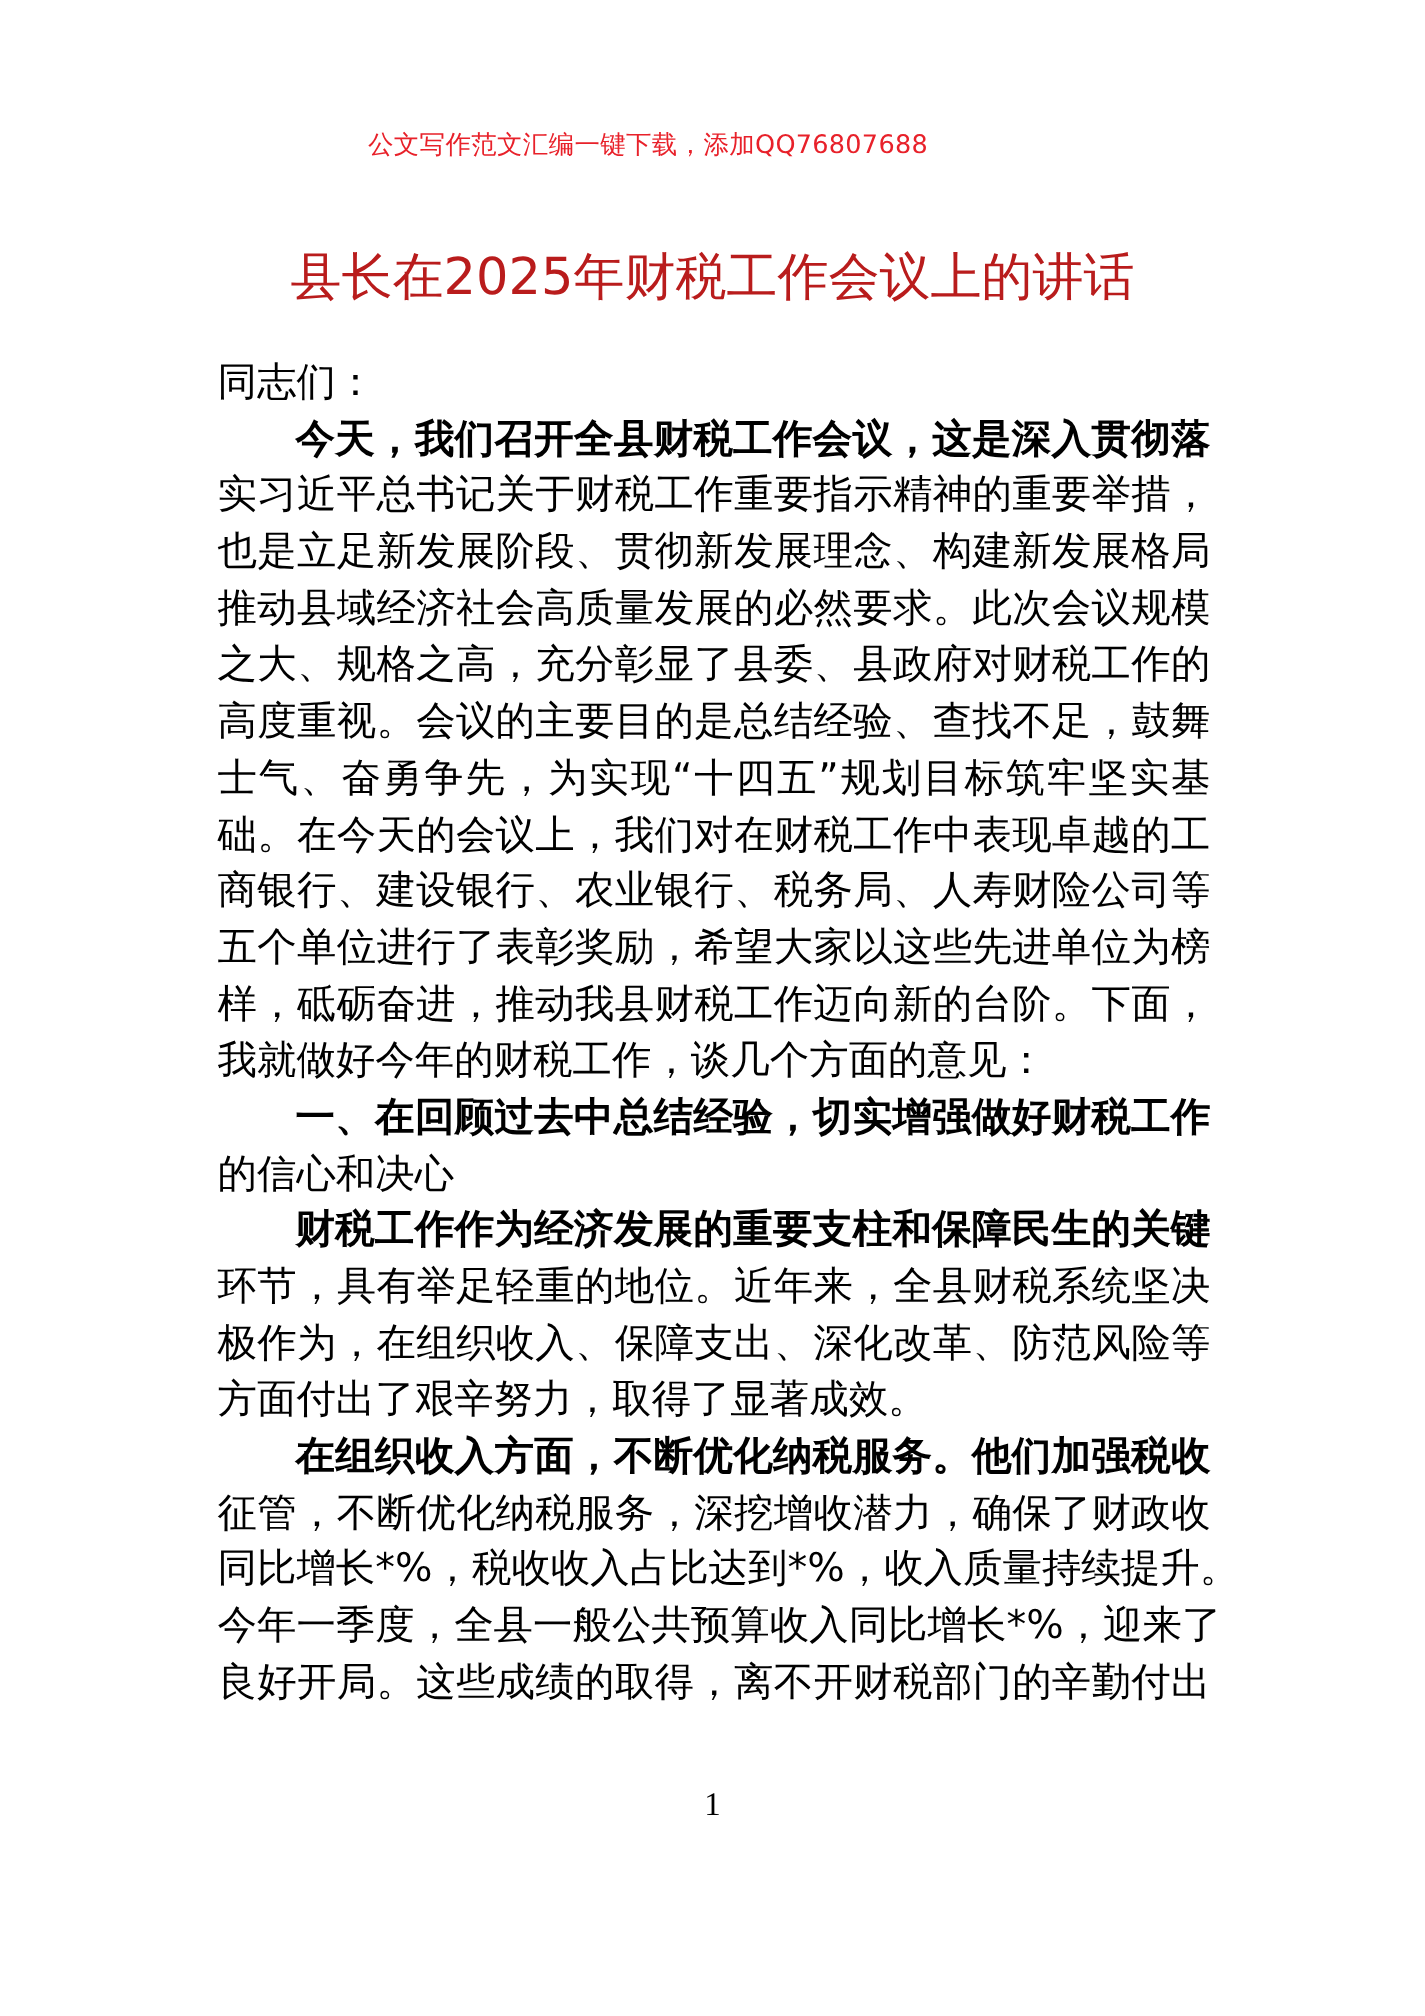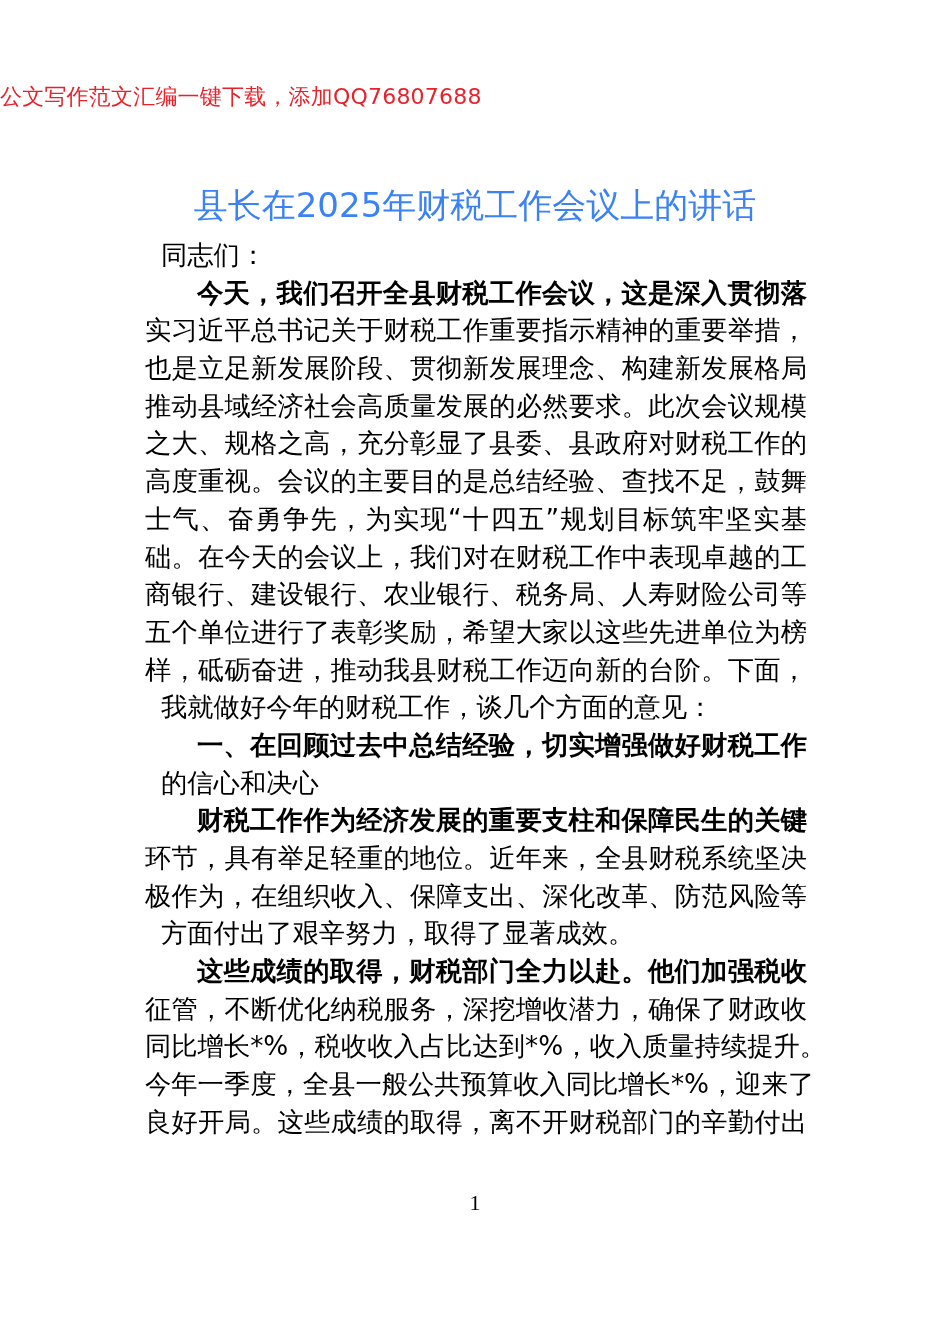--- a/index.html
+++ b/index.html
@@ -20,54 +20,54 @@
       left: 0; top: 0;
       width: 950px;
       height: 1344px;
       background: #ffffff;
     }
     .watermark {
       position: absolute;
       top: 84px;
       left: 0;
       width: 864px;
-      font-size: 22px;
+      text-align: center;
+      font-size: 17px;
       line-height: 26px;
       color: #e8212a;
       letter-spacing: 0.2px;
     }
     .title {
       position: absolute;
-      top: 180px;
+      top: 160px;
       left: 0;
       width: 950px;
       text-align: center;
       font-size: 34px;
       line-height: 50px;
-      color: #3b82f6;
+      color: #b91c1c;
       letter-spacing: 0px;
     }
     .body-text {
       position: absolute;
       left: 145px;
       top: 237px;
       width: 662px;
       font-size: 26.3px;
       line-height: 37.7px;
     }
     .line {
       display: block;
       white-space: nowrap;
       height: 37.7px;
       text-align: justify;
       text-align-last: justify;
     }
     .line.last {
       text-align-last: left;
-      margin-left: 16px;
     }
     .line.indent {
       padding-left: 52px;
       font-weight: bold;
     }
     .page-number {
       position: absolute;
       top: 1188px;
       left: 0;
       width: 950px;
@@ -99,21 +99,21 @@
         <span class="line">商银行、建设银行、农业银行、税务局、人寿财险公司等</span>
         <span class="line">五个单位进行了表彰奖励，希望大家以这些先进单位为榜</span>
         <span class="line">样，砥砺奋进，推动我县财税工作迈向新的台阶。下面，</span>
         <span class="line last">我就做好今年的财税工作，谈几个方面的意见：</span>
         <span class="line indent">一、在回顾过去中总结经验，切实增强做好财税工作</span>
         <span class="line last">的信心和决心</span>
         <span class="line indent">财税工作作为经济发展的重要支柱和保障民生的关键</span>
         <span class="line">环节，具有举足轻重的地位。近年来，全县财税系统坚决</span>
         <span class="line">极作为，在组织收入、保障支出、深化改革、防范风险等</span>
         <span class="line last">方面付出了艰辛努力，取得了显著成效。</span>
-        <span class="line indent">这些成绩的取得，财税部门全力以赴。他们加强税收</span>
+        <span class="line indent">在组织收入方面，不断优化纳税服务。他们加强税收</span>
         <span class="line">征管，不断优化纳税服务，深挖增收潜力，确保了财政收</span>
         <span class="line">同比增长*%，税收收入占比达到*%，收入质量持续提升。</span>
         <span class="line">今年一季度，全县一般公共预算收入同比增长*%，迎来了</span>
         <span class="line">良好开局。这些成绩的取得，离不开财税部门的辛勤付出</span>
       </div>
   </div>
 
   <div class="page-number">1</div>
 </div>
 

